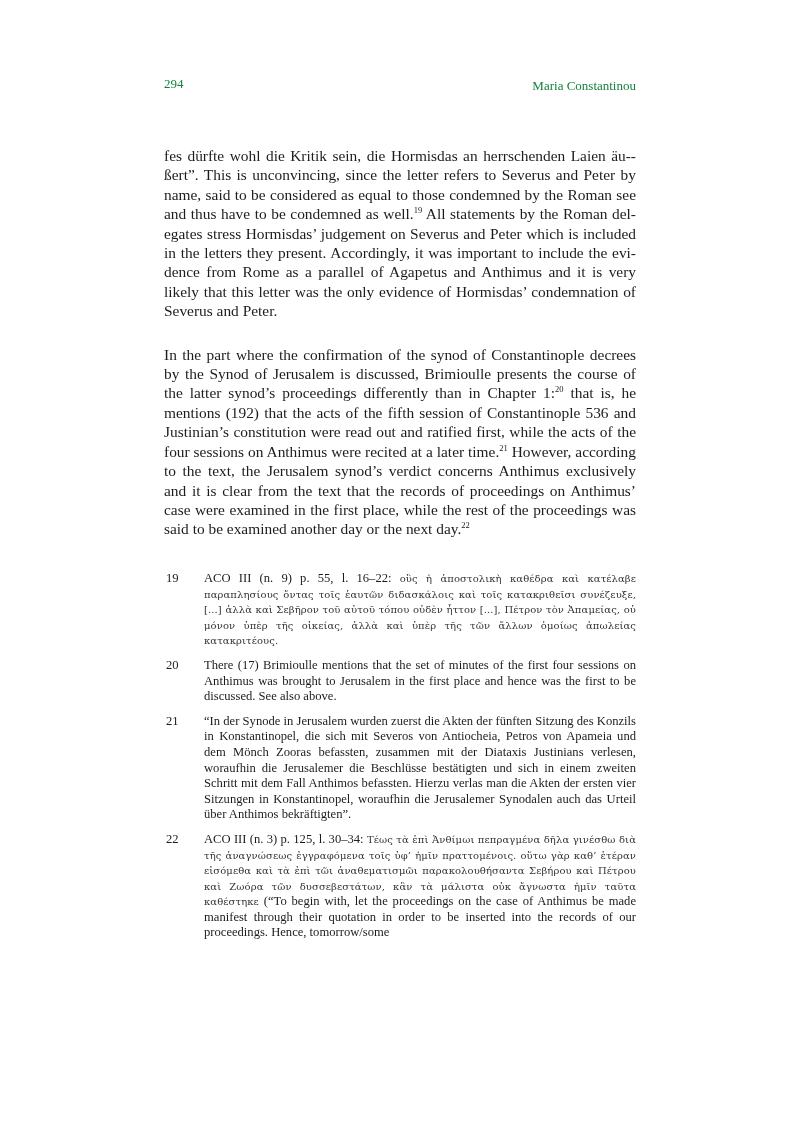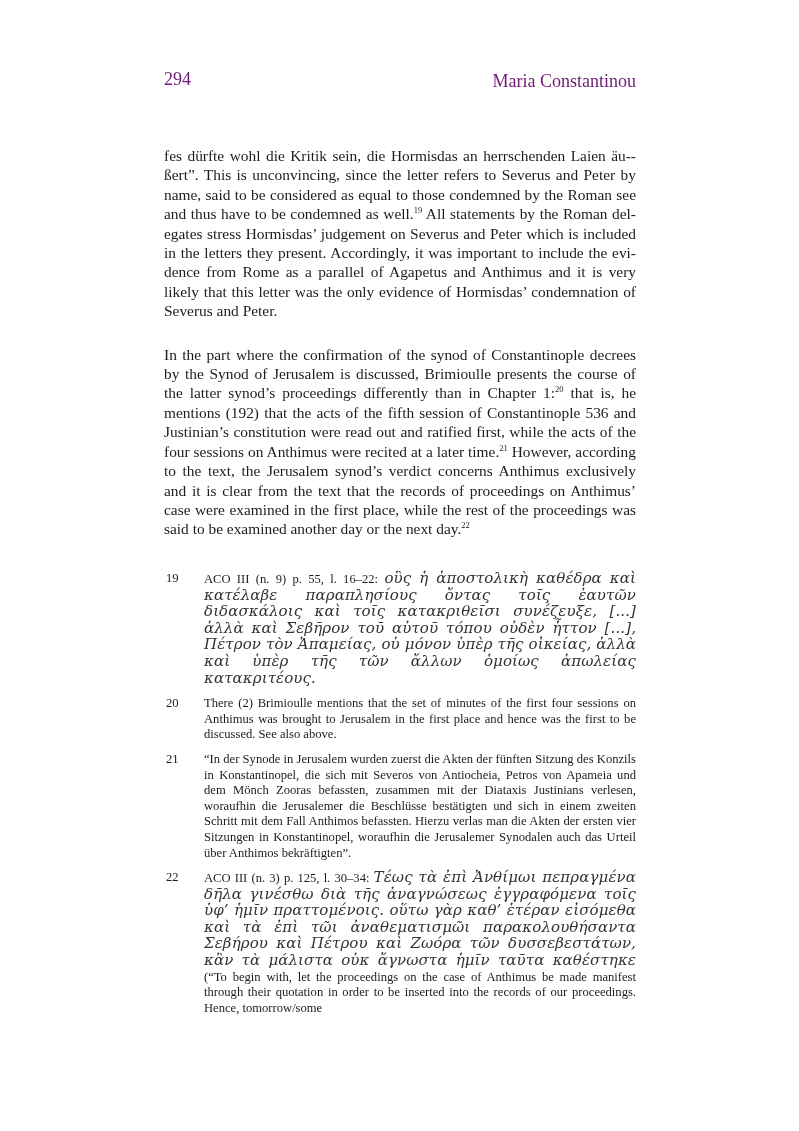--- a/index.html
+++ b/index.html
@@ -10,26 +10,26 @@
     body {
       width: 799px;
       height: 1131px;
       position: relative;
       overflow: hidden;
       color: #1c1c1c;
       font-family: "Liberation Serif", "DejaVu Serif", serif;
     }
     .running-head {
       position: absolute;
-      top: 69px;
+      top: 76px;
       left: 164px;
       width: 472px;
       height: 20px;
-      font-size: 18px;
-      color: #701a75;
+      font-size: 13px;
+      color: #15803d;
     }
     .page-number {
       position: absolute;
       left: 0;
       top: 0;
     }
     .running-title {
       position: absolute;
       left: 0;
       right: 0;
@@ -73,22 +73,21 @@
       width: 38px;
       flex: 0 0 38px;
       padding-left: 2px;
     }
     .fn-text {
       flex: 1;
       text-align: justify;
     }
     .greek {
       font-family: "DejaVu Serif", serif;
-      font-style: italic;
-      font-size: 15px;
+      font-size: 10px;
       color: #333;
       letter-spacing: 0.1px;
     }
   </style>
 </head>
 <body>
 
 <div class="running-head">
   <span class="page-number">294</span>
   <span class="running-title">Maria Constantinou</span>
@@ -99,21 +98,21 @@
   <p><span>In the part where the confirmation of the synod of Constantinople decrees by the Synod of Jerusalem is discussed, Brimioulle presents the course of the latter synod’s proceedings differently than in Chapter 1:</span><sup>20</sup><span> that is, he men­tions (192) that the acts of the fifth session of Constantinople 536 and Jus­tinian’s constitution were read out and ratified first, while the acts of the four sessions on Anthimus were recited at a later time.</span><sup>21</sup><span> However, according to the text, the Jerusalem synod’s verdict concerns Anthimus exclusively and it is clear from the text that the records of proceedings on Anthimus’ case were examined in the first place, while the rest of the proceedings was said to be examined another day or the next day.</span><sup>22</sup></p>
 </div>
 
 <div class="footnotes">
   <div class="footnote">
     <span class="fn-num">19</span>
     <span class="fn-text"><span>ACO III (n. 9) p. 55, l. 16–22: </span><span class="greek">οὓς ἡ ἀποστολικὴ καθέδρα καὶ κατέλαβε παραπλησίους ὄντας τοῖς ἑαυτῶν διδασκάλοις καὶ τοῖς κατακριθεῖσι συνέζευξε, [...] ἀλλὰ καὶ Σεβῆρον τοῦ αὐτοῦ τόπου οὐδὲν ἧττον [...], Πέτρον τὸν Ἀπαμείας, οὐ μόνον ὑπὲρ τῆς οἰκείας, ἀλλὰ καὶ ὑπὲρ τῆς τῶν ἄλλων ὁμοίως ἀπωλείας κατακριτέους.</span></span>
   </div>
   <div class="footnote">
     <span class="fn-num">20</span>
-    <span class="fn-text">There (2) Brimioulle mentions that the set of minutes of the first four sessions on Anthimus was brought to Jerusalem in the first place and hence was the first to be discussed. See also above.</span>
+    <span class="fn-text">There (17) Brimioulle mentions that the set of minutes of the first four sessions on Anthimus was brought to Jerusalem in the first place and hence was the first to be discussed. See also above.</span>
   </div>
   <div class="footnote">
     <span class="fn-num">21</span>
     <span class="fn-text">“In der Synode in Jerusalem wurden zuerst die Akten der fünften Sitzung des Kon­zils in Konstantinopel, die sich mit Severos von Antiocheia, Petros von Apameia und dem Mönch Zooras befassten, zusammen mit der Diataxis Justinians verlesen, woraufhin die Jerusalemer die Beschlüsse bestätigten und sich in einem zweiten Schritt mit dem Fall Anthimos befassten. Hierzu verlas man die Akten der ersten vier Sitzungen in Konstantinopel, woraufhin die Jerusalemer Synodalen auch das Urteil über Anthimos bekräftigten”.</span>
   </div>
   <div class="footnote">
     <span class="fn-num">22</span>
     <span class="fn-text"><span>ACO III (n. 3) p. 125, l. 30–34: </span><span class="greek">Τέως τὰ ἐπὶ Ἀνθίμωι πεπραγμένα δῆλα γινέσθω διὰ τῆς ἀναγνώσεως ἐγγραφόμενα τοῖς ὑφ’ ἡμῖν πραττομένοις. οὕτω γὰρ καθ’ ἑτέραν εἰσόμεθα καὶ τὰ ἐπὶ τῶι ἀναθεματισμῶι παρακολουθήσαντα Σεβήρου καὶ Πέτρου καὶ Ζωόρα τῶν δυσσεβεστάτων, κἂν τὰ μάλιστα οὐκ ἄγνωστα ἡμῖν ταῦτα καθέστηκε</span><span> (“To begin with, let the proceedings on the case of Anthimus be made manifest through their quotation in order to be inserted into the records of our proceedings. Hence, tomorrow/some</span></span>
   </div>
 </div>

